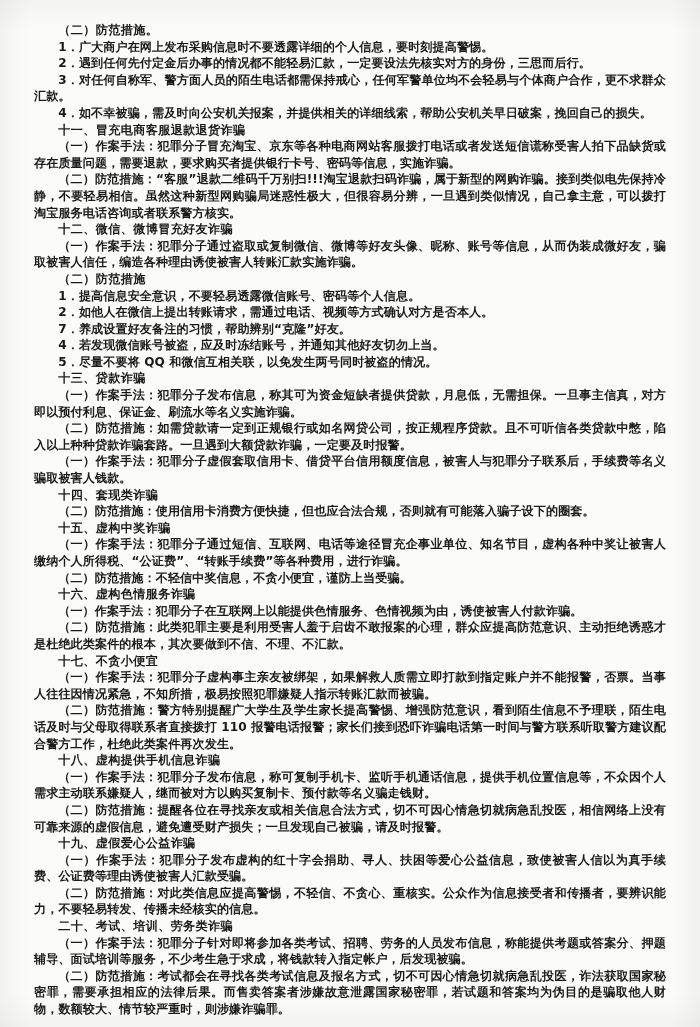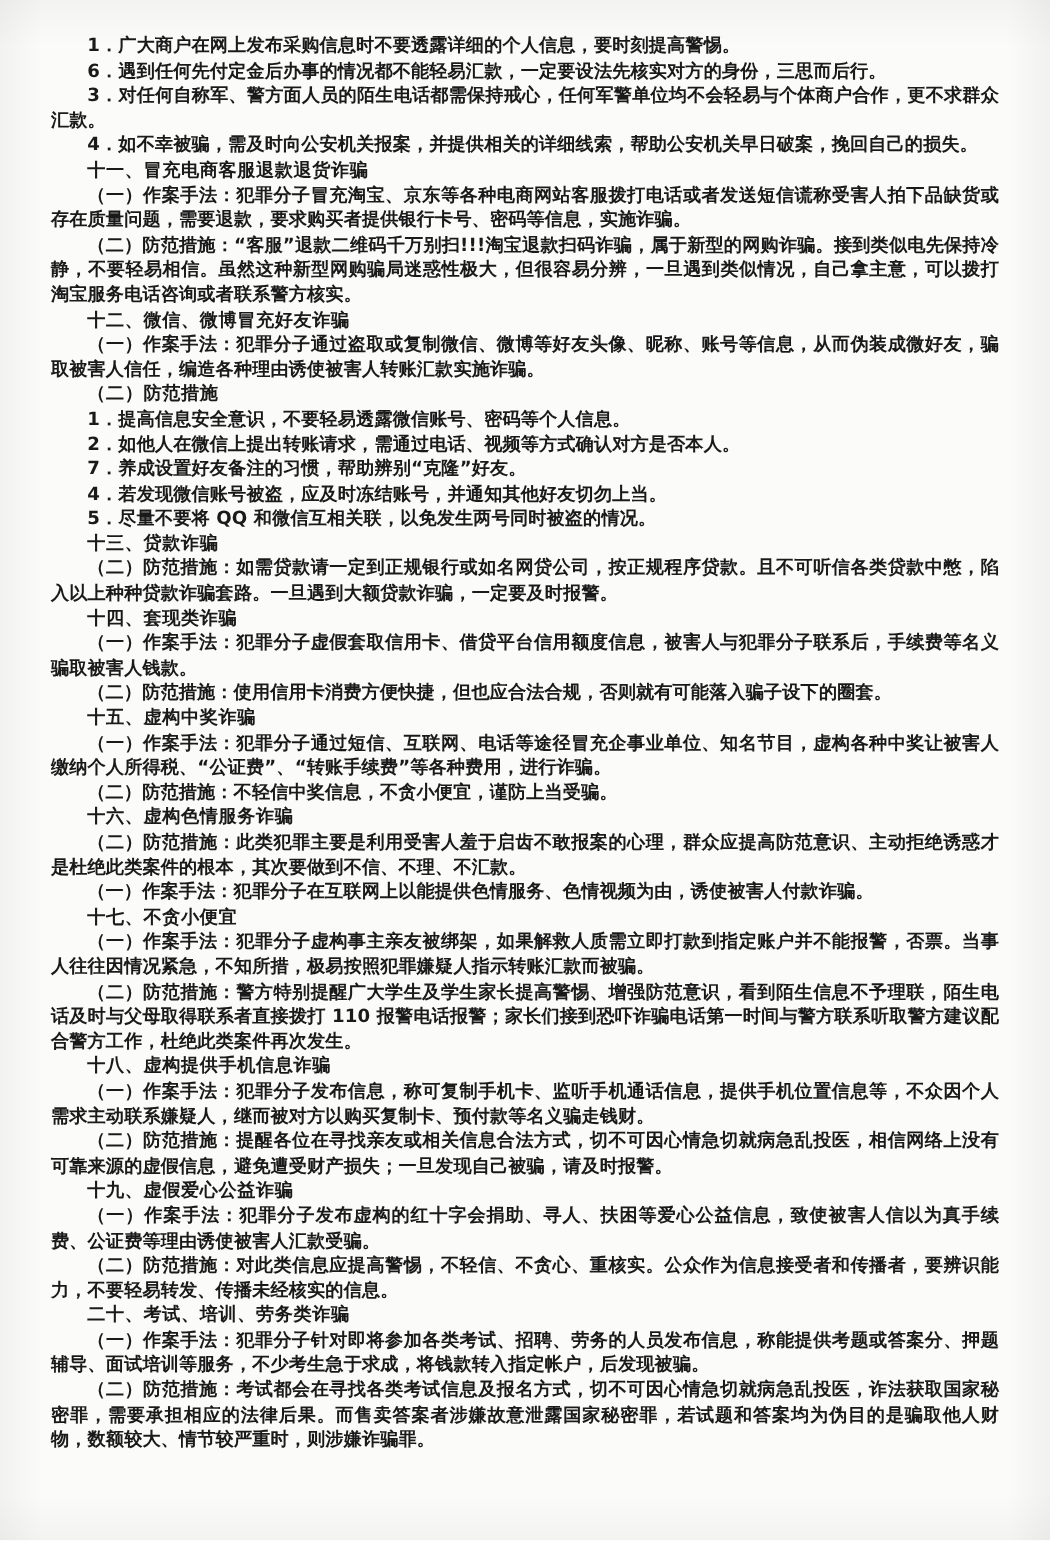--- a/index.html
+++ b/index.html
@@ -55,46 +55,48 @@
   }
   .blk {
     margin: 0;
   }
 </style>
 </head>
 <body>
 
 <div id="page">
   <div class="doc" id="doc">
+      <p class="blk sec-title">（二）防范措施。</p>
       <p class="blk para">1．广大商户在网上发布采购信息时不要透露详细的个人信息，要时刻提高警惕。</p>
-      <p class="blk para">6．遇到任何先付定金后办事的情况都不能轻易汇款，一定要设法先核实对方的身份，三思而后行。</p>
+      <p class="blk para">2．遇到任何先付定金后办事的情况都不能轻易汇款，一定要设法先核实对方的身份，三思而后行。</p>
       <p class="blk para">3．对任何自称军、警方面人员的陌生电话都需保持戒心，任何军警单位均不会轻易与个体商户合作，更不求群众汇款。</p>
       <p class="blk para">4．如不幸被骗，需及时向公安机关报案，并提供相关的详细线索，帮助公安机关早日破案，挽回自己的损失。</p>
       <p class="blk sec-title">十一、冒充电商客服退款退货诈骗</p>
       <p class="blk para">（一）作案手法：犯罪分子冒充淘宝、京东等各种电商网站客服拨打电话或者发送短信谎称受害人拍下品缺货或存在质量问题，需要退款，要求购买者提供银行卡号、密码等信息，实施诈骗。</p>
       <p class="blk para">（二）防范措施：“客服”退款二维码千万别扫!!!淘宝退款扫码诈骗，属于新型的网购诈骗。接到类似电先保持冷静，不要轻易相信。虽然这种新型网购骗局迷惑性极大，但很容易分辨，一旦遇到类似情况，自己拿主意，可以拨打淘宝服务电话咨询或者联系警方核实。</p>
       <p class="blk sec-title">十二、微信、微博冒充好友诈骗</p>
       <p class="blk para">（一）作案手法：犯罪分子通过盗取或复制微信、微博等好友头像、昵称、账号等信息，从而伪装成微好友，骗取被害人信任，编造各种理由诱使被害人转账汇款实施诈骗。</p>
       <p class="blk sec-title">（二）防范措施</p>
       <p class="blk para">1．提高信息安全意识，不要轻易透露微信账号、密码等个人信息。</p>
       <p class="blk para">2．如他人在微信上提出转账请求，需通过电话、视频等方式确认对方是否本人。</p>
       <p class="blk para">7．养成设置好友备注的习惯，帮助辨别“克隆”好友。</p>
       <p class="blk para">4．若发现微信账号被盗，应及时冻结账号，并通知其他好友切勿上当。</p>
       <p class="blk para">5．尽量不要将 QQ 和微信互相关联，以免发生两号同时被盗的情况。</p>
       <p class="blk sec-title">十三、贷款诈骗</p>
+      <p class="blk para">（一）作案手法：犯罪分子发布信息，称其可为资金短缺者提供贷款，月息低，无需担保。一旦事主信真，对方即以预付利息、保证金、刷流水等名义实施诈骗。</p>
       <p class="blk para">（二）防范措施：如需贷款请一定到正规银行或如名网贷公司，按正规程序贷款。且不可听信各类贷款中憋，陷入以上种种贷款诈骗套路。一旦遇到大额贷款诈骗，一定要及时报警。</p>
+      <p class="blk para">（一）作案手法：犯罪分子虚假套取信用卡、借贷平台信用额度信息，被害人与犯罪分子联系后，手续费等名义骗取被害人钱款。</p>
       <p class="blk sec-title">十四、套现类诈骗</p>
-      <p class="blk para">（一）作案手法：犯罪分子虚假套取信用卡、借贷平台信用额度信息，被害人与犯罪分子联系后，手续费等名义骗取被害人钱款。</p>
       <p class="blk para">（二）防范措施：使用信用卡消费方便快捷，但也应合法合规，否则就有可能落入骗子设下的圈套。</p>
       <p class="blk sec-title">十五、虚构中奖诈骗</p>
       <p class="blk para">（一）作案手法：犯罪分子通过短信、互联网、电话等途径冒充企事业单位、知名节目，虚构各种中奖让被害人缴纳个人所得税、“公证费”、“转账手续费”等各种费用，进行诈骗。</p>
       <p class="blk para">（二）防范措施：不轻信中奖信息，不贪小便宜，谨防上当受骗。</p>
       <p class="blk sec-title">十六、虚构色情服务诈骗</p>
+      <p class="blk para">（一）作案手法：犯罪分子在互联网上以能提供色情服务、色情视频为由，诱使被害人付款诈骗。</p>
       <p class="blk para">（二）防范措施：此类犯罪主要是利用受害人羞于启齿不敢报案的心理，群众应提高防范意识、主动拒绝诱惑才是杜绝此类案件的根本，其次要做到不信、不理、不汇款。</p>
-      <p class="blk para">（一）作案手法：犯罪分子在互联网上以能提供色情服务、色情视频为由，诱使被害人付款诈骗。</p>
       <p class="blk sec-title">十七、不贪小便宜</p>
       <p class="blk para">（一）作案手法：犯罪分子虚构事主亲友被绑架，如果解救人质需立即打款到指定账户并不能报警，否票。当事人往往因情况紧急，不知所措，极易按照犯罪嫌疑人指示转账汇款而被骗。</p>
       <p class="blk para">（二）防范措施：警方特别提醒广大学生及学生家长提高警惕、增强防范意识，看到陌生信息不予理联，陌生电话及时与父母取得联系者直接拨打 110 报警电话报警；家长们接到恐吓诈骗电话第一时间与警方联系听取警方建议配合警方工作，杜绝此类案件再次发生。</p>
       <p class="blk sec-title">十八、虚构提供手机信息诈骗</p>
       <p class="blk para">（一）作案手法：犯罪分子发布信息，称可复制手机卡、监听手机通话信息，提供手机位置信息等，不众因个人需求主动联系嫌疑人，继而被对方以购买复制卡、预付款等名义骗走钱财。</p>
       <p class="blk para">（二）防范措施：提醒各位在寻找亲友或相关信息合法方式，切不可因心情急切就病急乱投医，相信网络上没有可靠来源的虚假信息，避免遭受财产损失；一旦发现自己被骗，请及时报警。</p>
       <p class="blk sec-title">十九、虚假爱心公益诈骗</p>
       <p class="blk para">（一）作案手法：犯罪分子发布虚构的红十字会捐助、寻人、扶困等爱心公益信息，致使被害人信以为真手续费、公证费等理由诱使被害人汇款受骗。</p>
       <p class="blk para">（二）防范措施：对此类信息应提高警惕，不轻信、不贪心、重核实。公众作为信息接受者和传播者，要辨识能力，不要轻易转发、传播未经核实的信息。</p>
       <p class="blk sec-title">二十、考试、培训、劳务类诈骗</p>

